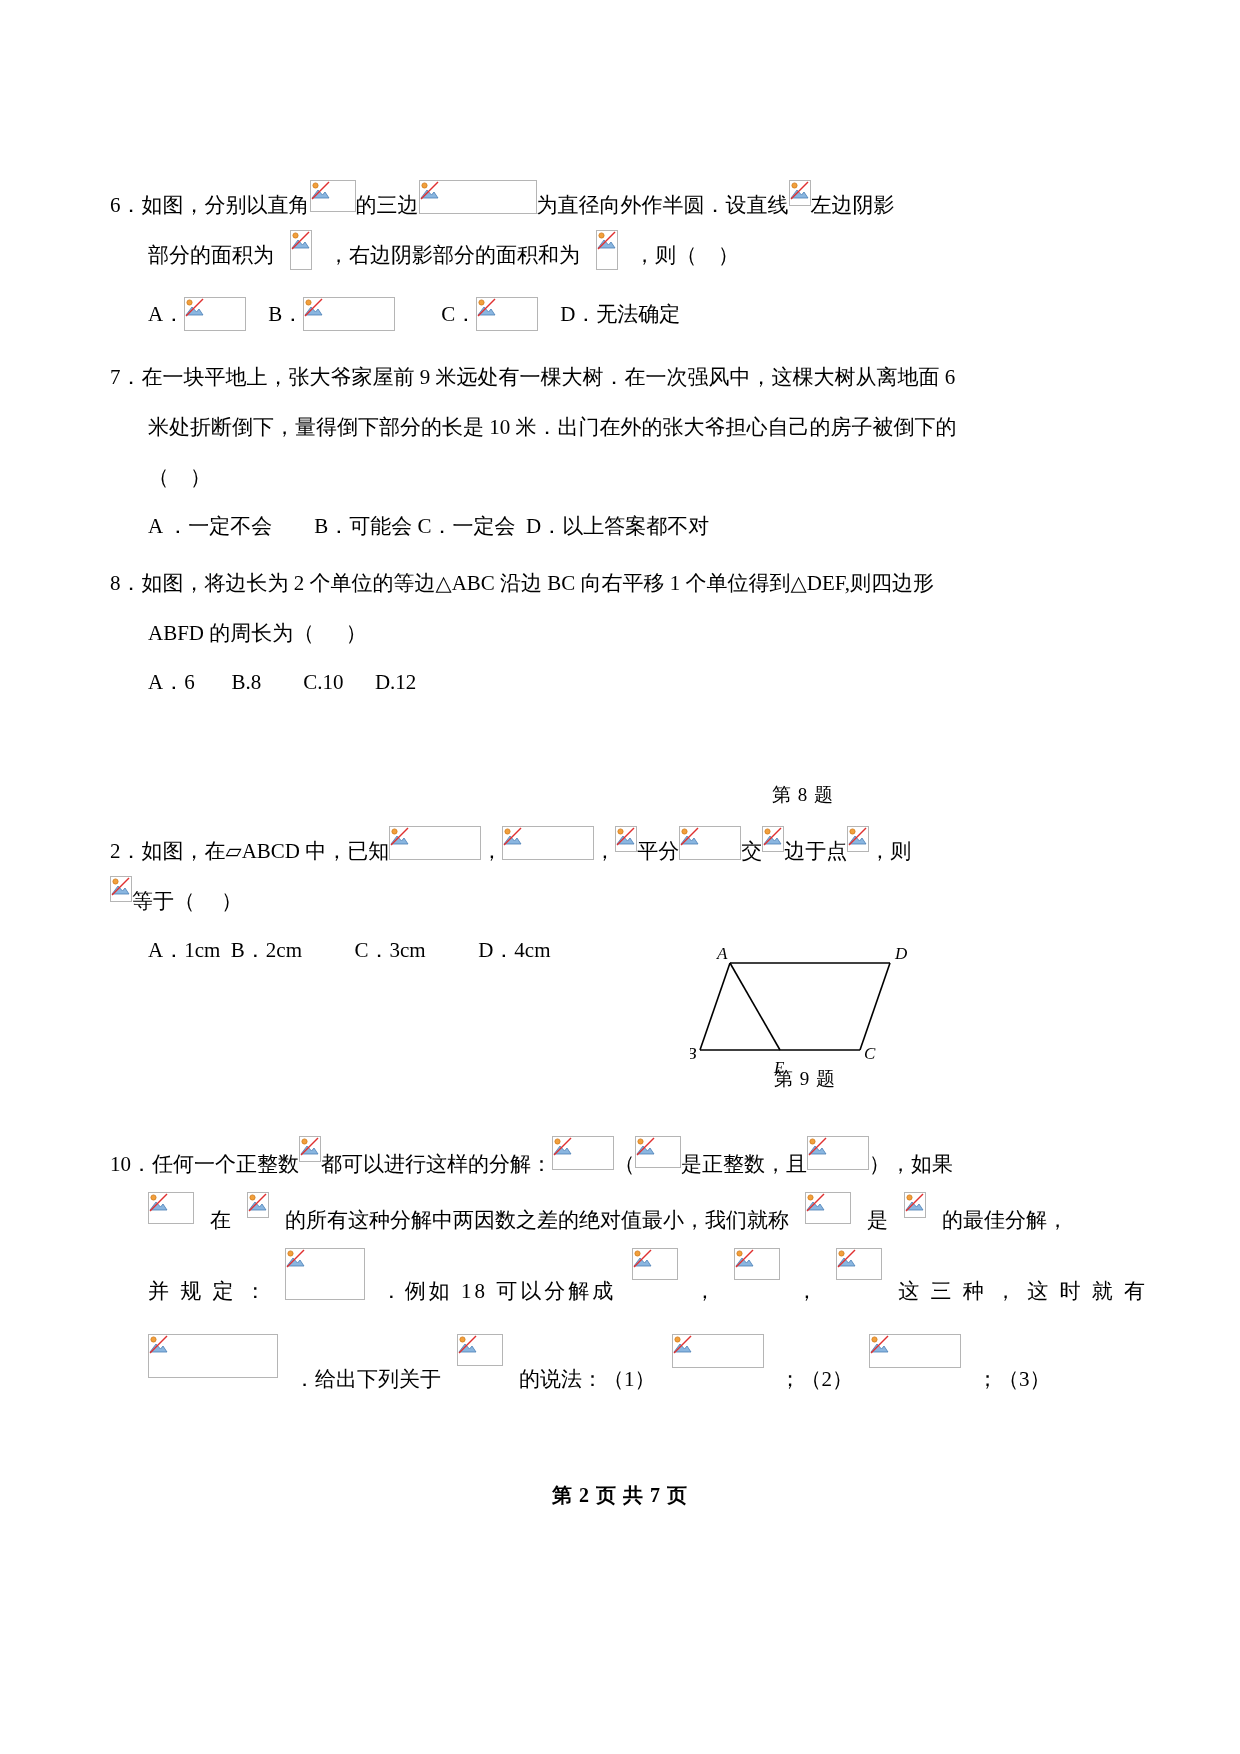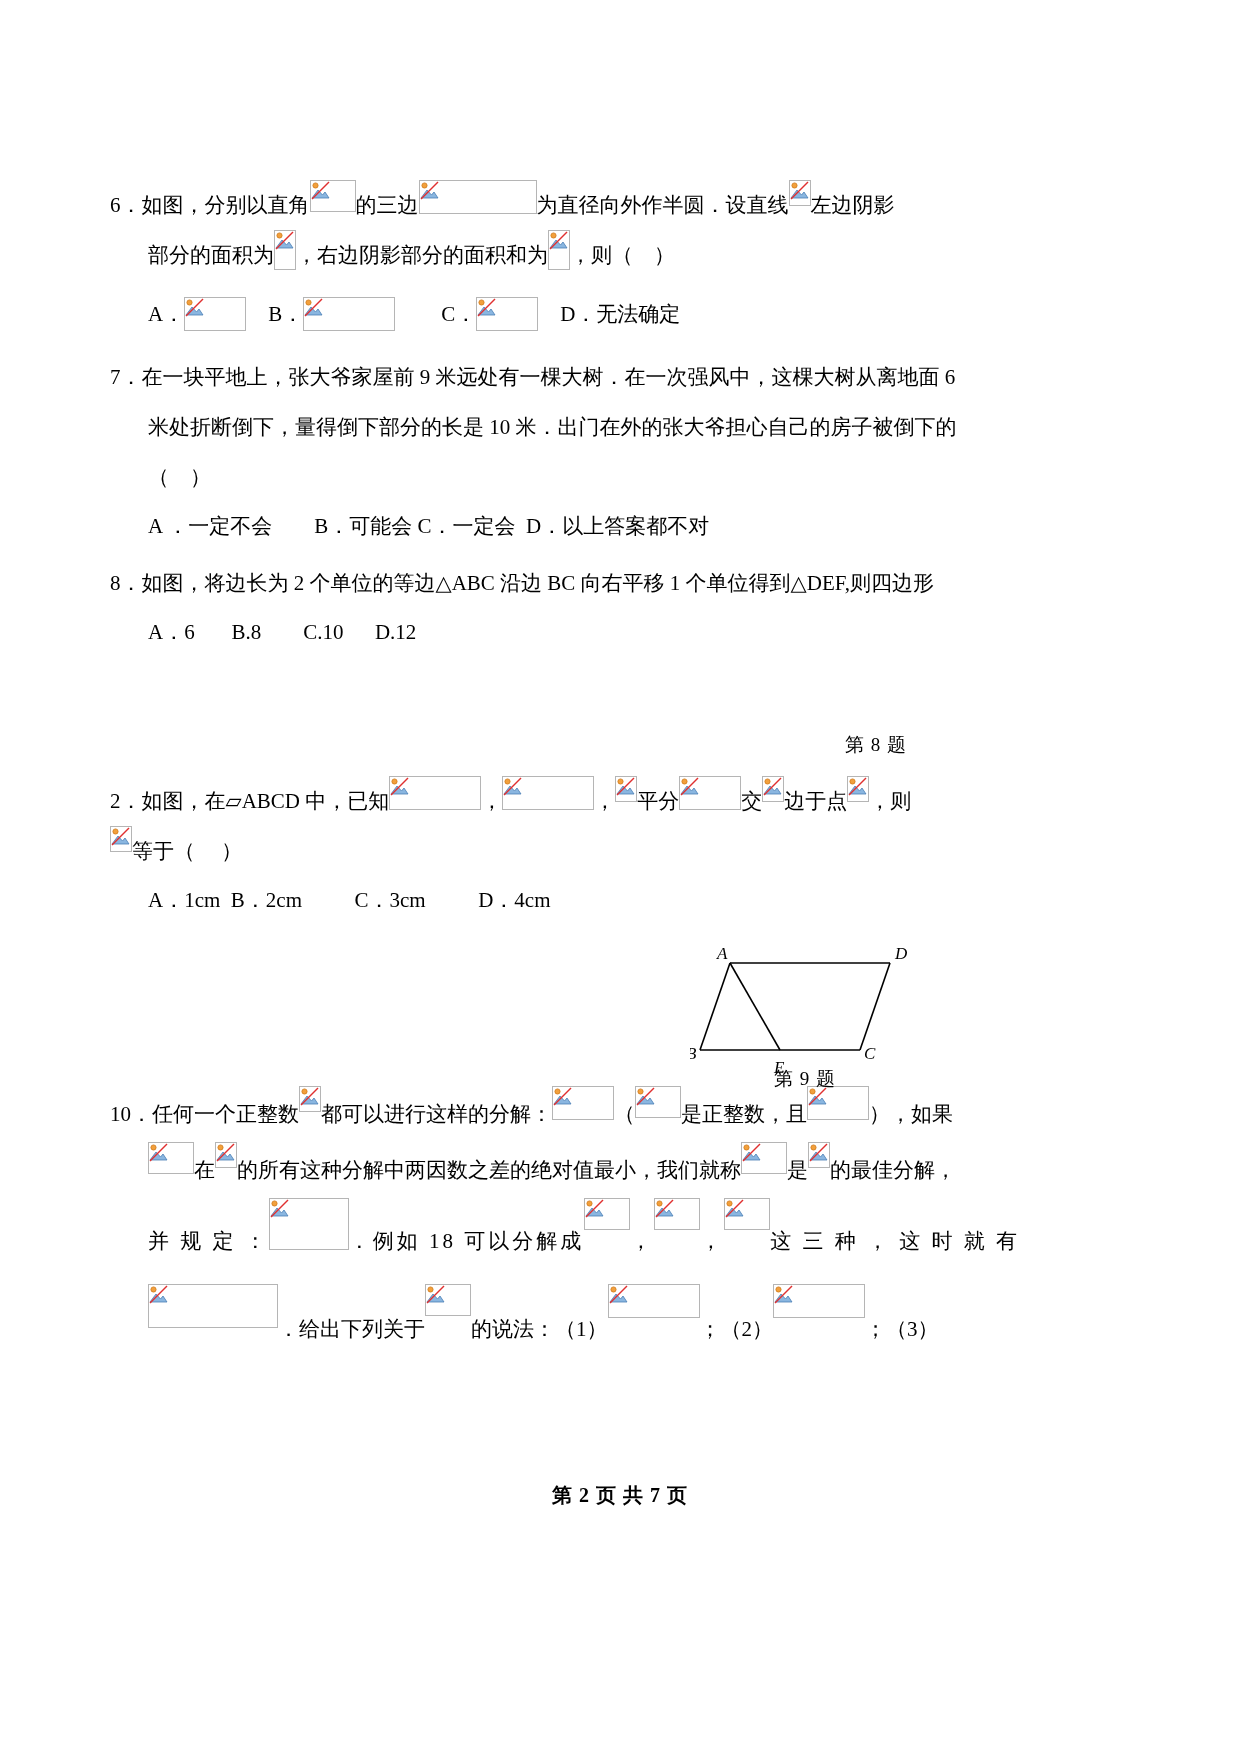--- a/index.html
+++ b/index.html
@@ -39,20 +39,21 @@
     display: flex;
     align-items: flex-start;
     flex-wrap: nowrap;
     font-size: 21px;
     line-height: 50px;
     min-height: 50px;
     white-space: pre;
   }
   .indent {
     padding-left: 38px;
+    gap: 16px;
   }
   .txt {
     white-space: pre;
   }
 
   
   .bimg {
     display: inline-block;
     position: relative;
     border: 1px solid #b5b5b5;
@@ -101,21 +102,21 @@
     letter-spacing: 1px;
   }
 
   
   .fig8-wrap {
     position: relative;
     height: 118px;
   }
   .fig8-cap {
     position: absolute;
-    left: 696px;
+    left: 623px;
     top: 76px;
     width: 140px;
   }
 
   
   .fig9 {
     position: absolute;
     left: 690px;
     top: 945px;
     width: 250px;
@@ -263,20 +264,23 @@
       </div>
       <div class="opts">
         <span class="txt">A ．一定不会　　B．可能会 C．一定会  D．以上答案都不对</span>
       </div>
     </div>
 
     <div class="q" style="margin-top:8px;">
       <div class="line">
         <span class="txt">8．如图，将边长为 2 个单位的等边△ABC 沿边 BC 向右平移 1 个单位得到△DEF,则四边形</span>
       </div>
+      <div class="line indent">
+        <span class="txt">ABFD 的周长为（      ）</span>
+      </div>
       <div class="opts">
         <span class="txt">A．6       B.8        C.10      D.12</span>
       </div>
 
       <div class="fig8-wrap">
         <div class="fig8-cap caption">第 8 题</div>
       </div>
     </div>
 
     <div class="q">

